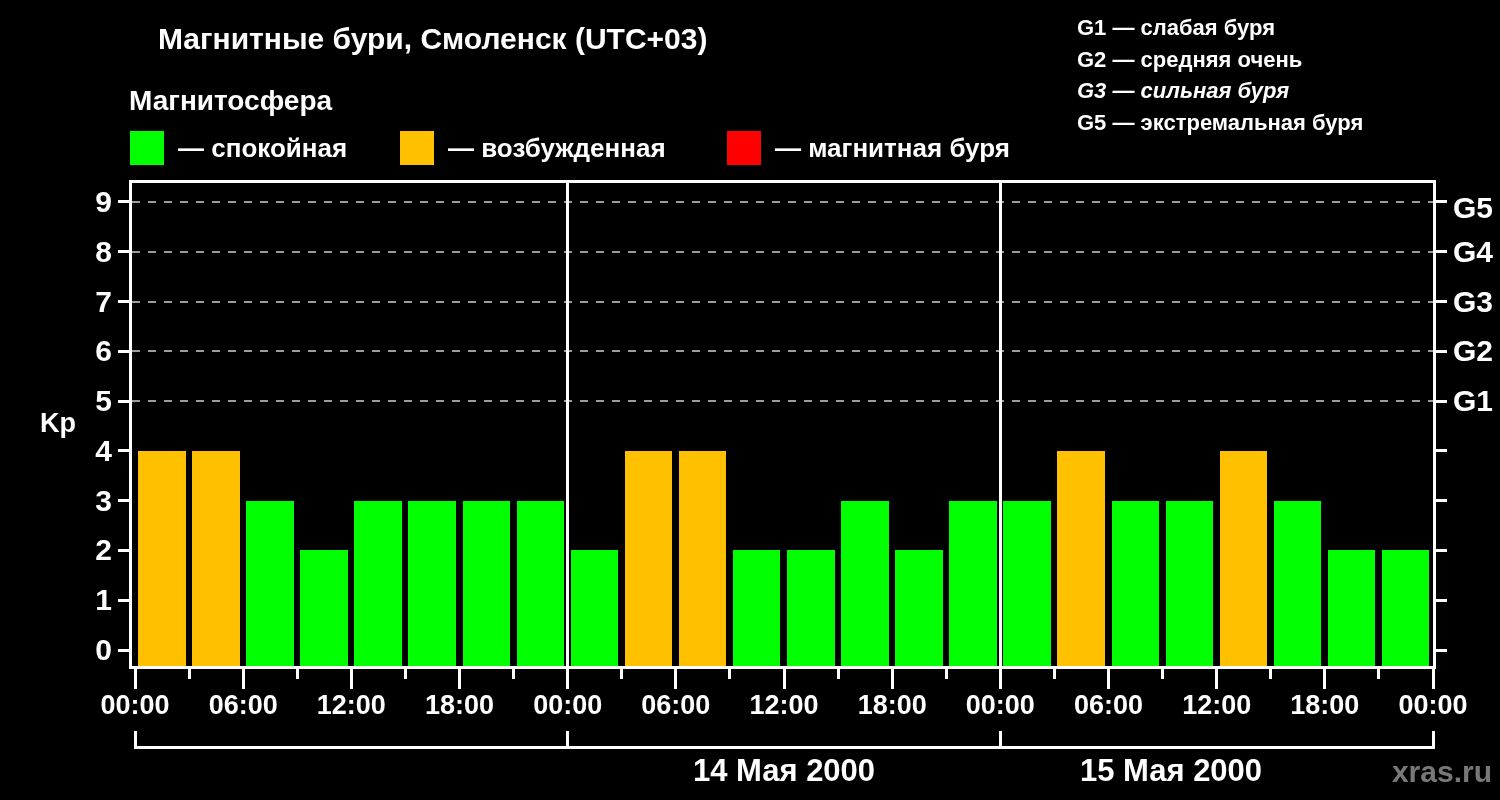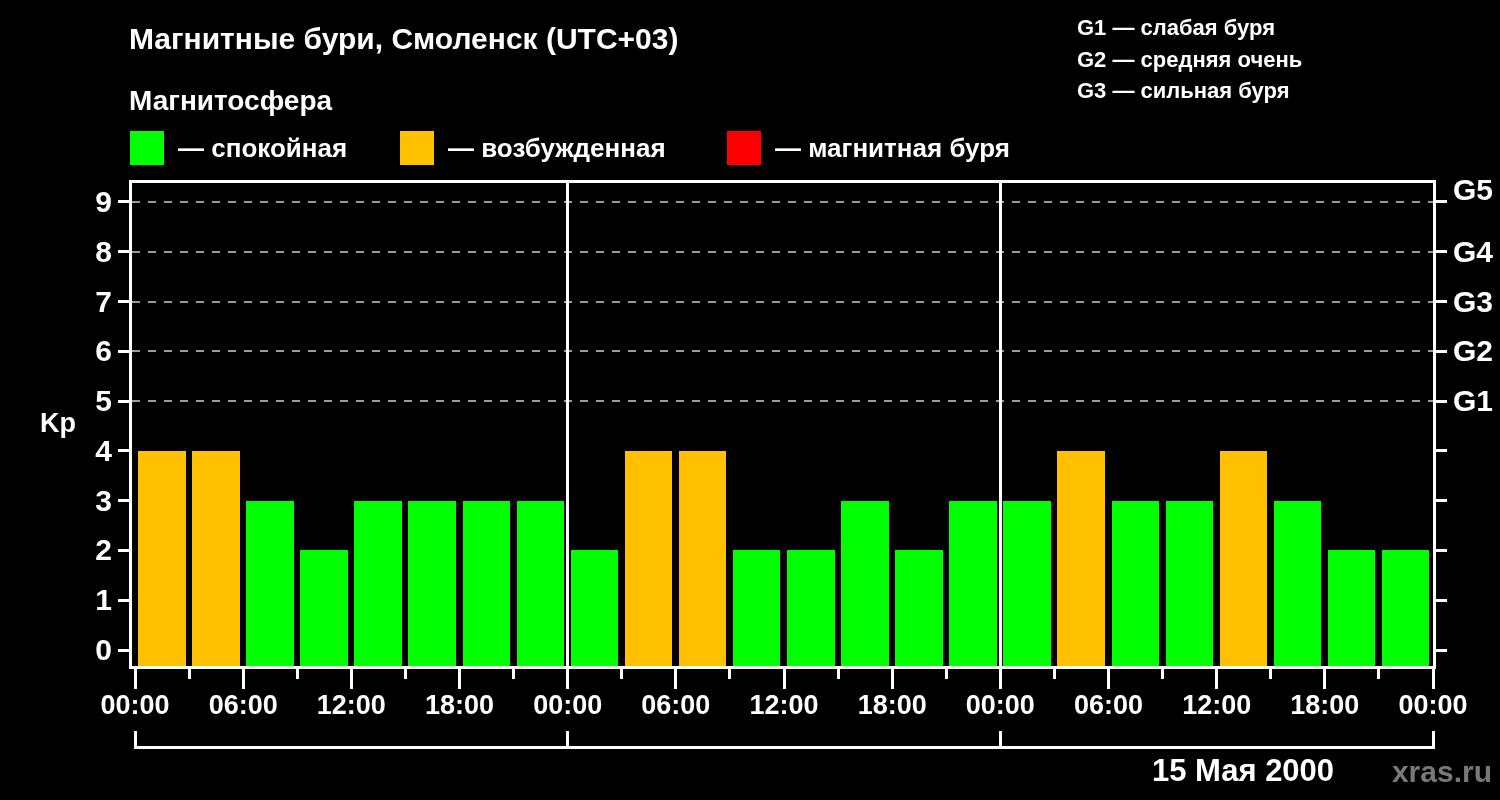--- a/index.html
+++ b/index.html
@@ -1,19 +1,19 @@
 <!DOCTYPE html>
 <html><head>
 <meta charset="utf-8">
 <style>
   html,body{margin:0;padding:0;background:#000;}
   #stage{position:relative;width:1500px;height:800px;background:#000;overflow:hidden;
          font-family:"Liberation Sans","DejaVu Sans",sans-serif;font-weight:bold;color:#fff;}
   .abs{position:absolute;}
-  .title{font-size:30px;white-space:nowrap;}
+  .title{font-size:30px;white-space:nowrap;margin-left:29px;}
   .subtitle{font-size:28px;white-space:nowrap;}
   .legend-label{font-size:26px;white-space:nowrap;line-height:34px;}
   .gl-line{font-size:22px;line-height:31.6px;white-space:nowrap;}
   .ylab{font-size:30px;width:52px;text-align:right;line-height:30px;}
   .kp{font-size:27px;}
   .glab{font-size:30px;line-height:30px;}
   .xlab{font-size:27px;width:110px;text-align:center;line-height:27px;white-space:nowrap;}
   .dlab{font-size:31px;width:300px;text-align:center;white-space:nowrap;}
   .wm{font-size:30px;color:#787878;white-space:nowrap;}
   .wline{background:#fff;}
@@ -37,21 +37,22 @@
       </div>
       <div class="abs" style="left: 727px; top: 0px; height: 34px;">
         <div class="abs" style="left: 0px; top: 0px; width: 34px; height: 34px; background: rgb(255, 0, 0);"></div>
         <div class="abs legend-label" style="left: 48px; top: 0px;">— магнитная буря</div>
       </div>
     </div>
 
   <div id="storm-scale" class="abs" style="left:1077px;top:12px;">
       <div class="abs gl-line" style="position: static;">G1 — слабая буря</div>
       <div class="abs gl-line" style="position: static;">G2 — средняя очень</div>
-      <div class="abs gl-line" style="position: static;">G3 — сильная буря</div>
+      <div class="abs gl-line" style="position: static; font-style: italic;">G3 — сильная буря</div>
+      <div class="abs gl-line" style="position: static;">G5 — экстремальная буря</div>
     </div>
 
   <div class="abs kp" style="left:40px;top:408px;">Kp</div>
 
   <div id="plot" class="abs" style="left:0;top:0;width:1500px;height:800px;">
       <div class="abs grid" style="left: 132px; top: 400.1px; width: 1304px;"></div>
       <div class="abs grid" style="left: 132px; top: 350.32px; width: 1304px;"></div>
       <div class="abs grid" style="left: 132px; top: 300.54px; width: 1304px;"></div>
       <div class="abs grid" style="left: 132px; top: 250.76px; width: 1304px;"></div>
       <div class="abs grid" style="left: 132px; top: 200.98px; width: 1304px;"></div>
@@ -108,21 +109,21 @@
       <div class="abs wline" style="left: 1436px; top: 349.82px; width: 11px; height: 3px;"></div>
       <div class="abs wline" style="left: 118px; top: 300.04px; width: 11px; height: 3px;"></div>
       <div class="abs ylab" style="left: 60px; top: 286.54px;">7</div>
       <div class="abs wline" style="left: 1436px; top: 300.04px; width: 11px; height: 3px;"></div>
       <div class="abs wline" style="left: 118px; top: 250.26px; width: 11px; height: 3px;"></div>
       <div class="abs ylab" style="left: 60px; top: 236.76px;">8</div>
       <div class="abs wline" style="left: 1436px; top: 250.26px; width: 11px; height: 3px;"></div>
       <div class="abs wline" style="left: 118px; top: 200.48px; width: 11px; height: 3px;"></div>
       <div class="abs ylab" style="left: 60px; top: 186.98px;">9</div>
       <div class="abs wline" style="left: 1436px; top: 200.48px; width: 11px; height: 3px;"></div>
-      <div class="abs glab" style="left: 1453px; top: 175px;">G5</div>
+      <div class="abs glab" style="left: 1453px; top: 193px;">G5</div>
       <div class="abs glab" style="left: 1453px; top: 236.76px;">G4</div>
       <div class="abs glab" style="left: 1453px; top: 286.54px;">G3</div>
       <div class="abs glab" style="left: 1453px; top: 336.32px;">G2</div>
       <div class="abs glab" style="left: 1453px; top: 386.1px;">G1</div>
       <div class="abs wline" style="left: 133.5px; top: 669px; width: 3px; height: 20px;"></div>
       <div class="abs xlab" style="left: 80px; top: 692px;">00:00</div>
       <div class="abs wline" style="left: 187.583px; top: 669px; width: 3px; height: 10px;"></div>
       <div class="abs wline" style="left: 241.667px; top: 669px; width: 3px; height: 20px;"></div>
       <div class="abs xlab" style="left: 188.167px; top: 692px;">06:00</div>
       <div class="abs wline" style="left: 295.75px; top: 669px; width: 3px; height: 10px;"></div>
@@ -156,17 +157,18 @@
       <div class="abs wline" style="left: 1323.33px; top: 669px; width: 3px; height: 20px;"></div>
       <div class="abs xlab" style="left: 1269.83px; top: 692px;">18:00</div>
       <div class="abs wline" style="left: 1377.42px; top: 669px; width: 3px; height: 10px;"></div>
       <div class="abs wline" style="left: 1431.5px; top: 669px; width: 3px; height: 20px;"></div>
       <div class="abs xlab" style="left: 1378px; top: 692px;">00:00</div>
       <div class="abs wline" style="left: 133.5px; top: 746px; width: 1301px; height: 3px;"></div>
       <div class="abs wline" style="left: 133.5px; top: 731px; width: 3px; height: 18px;"></div>
       <div class="abs wline" style="left: 566.167px; top: 731px; width: 3px; height: 18px;"></div>
       <div class="abs wline" style="left: 998.833px; top: 731px; width: 3px; height: 18px;"></div>
       <div class="abs wline" style="left: 1431.5px; top: 731px; width: 3px; height: 18px;"></div>
-      <div class="abs dlab" style="left: 1093px; top: 753px;">15 Мая 2000</div>
+      <div class="abs dlab" style="left: 634px; top: 753px;">14 Мая 2000</div>
+      <div class="abs dlab" style="left: 1021px; top: 753px;">15 Мая 2000</div>
     </div>
 
   <div class="abs wm" style="right:8px;top:755px;">xras.ru</div>
 </div>
 
 </body></html>

